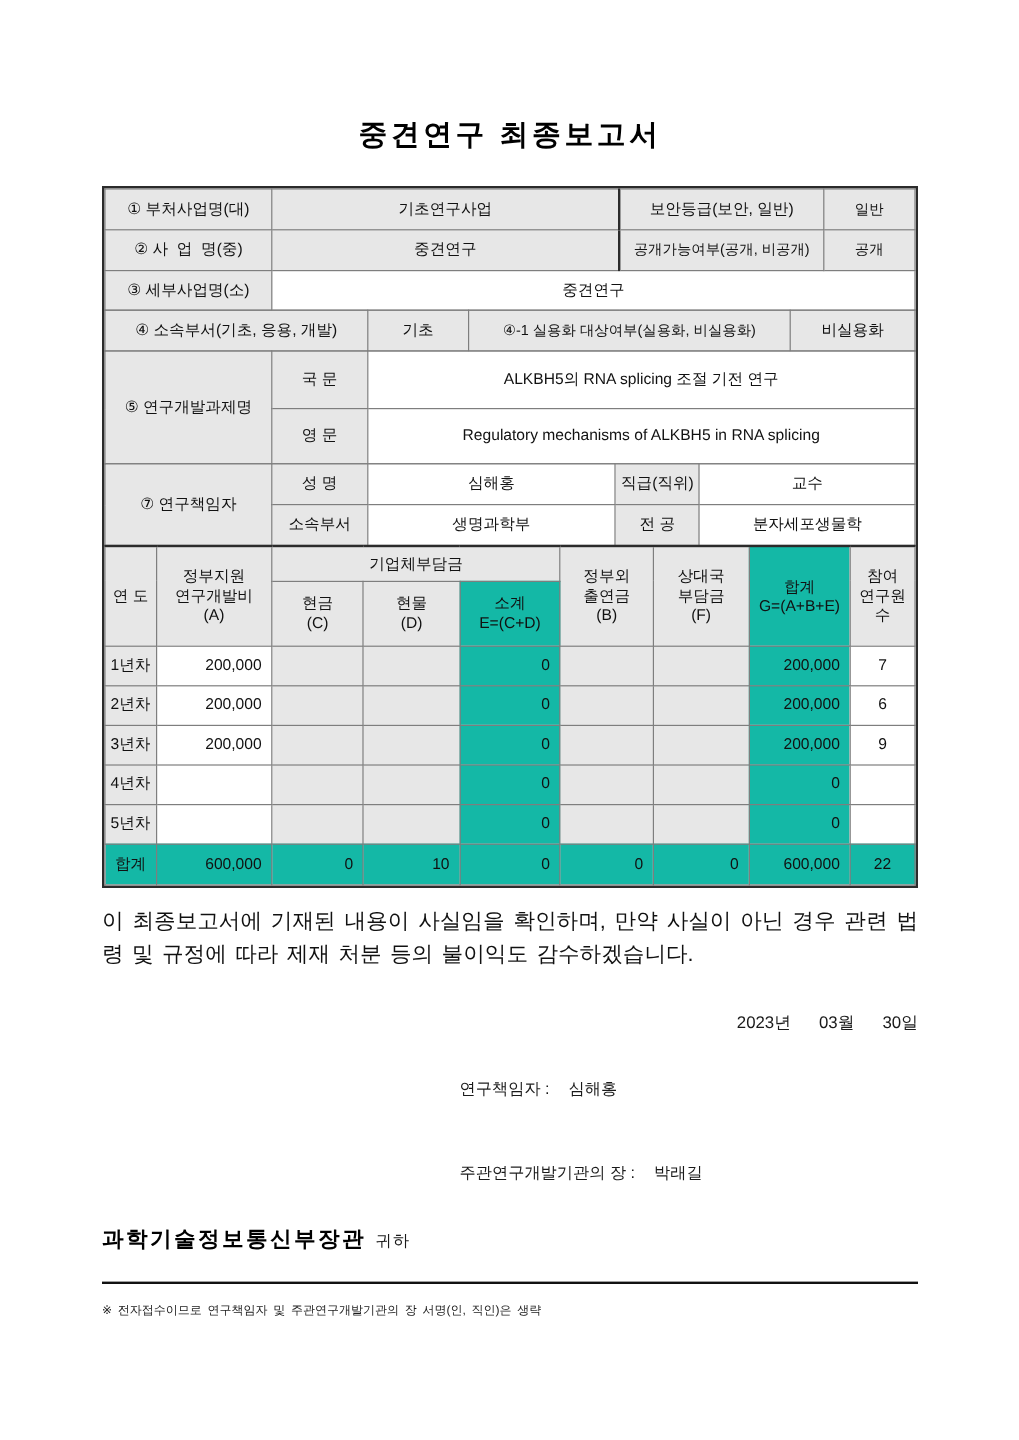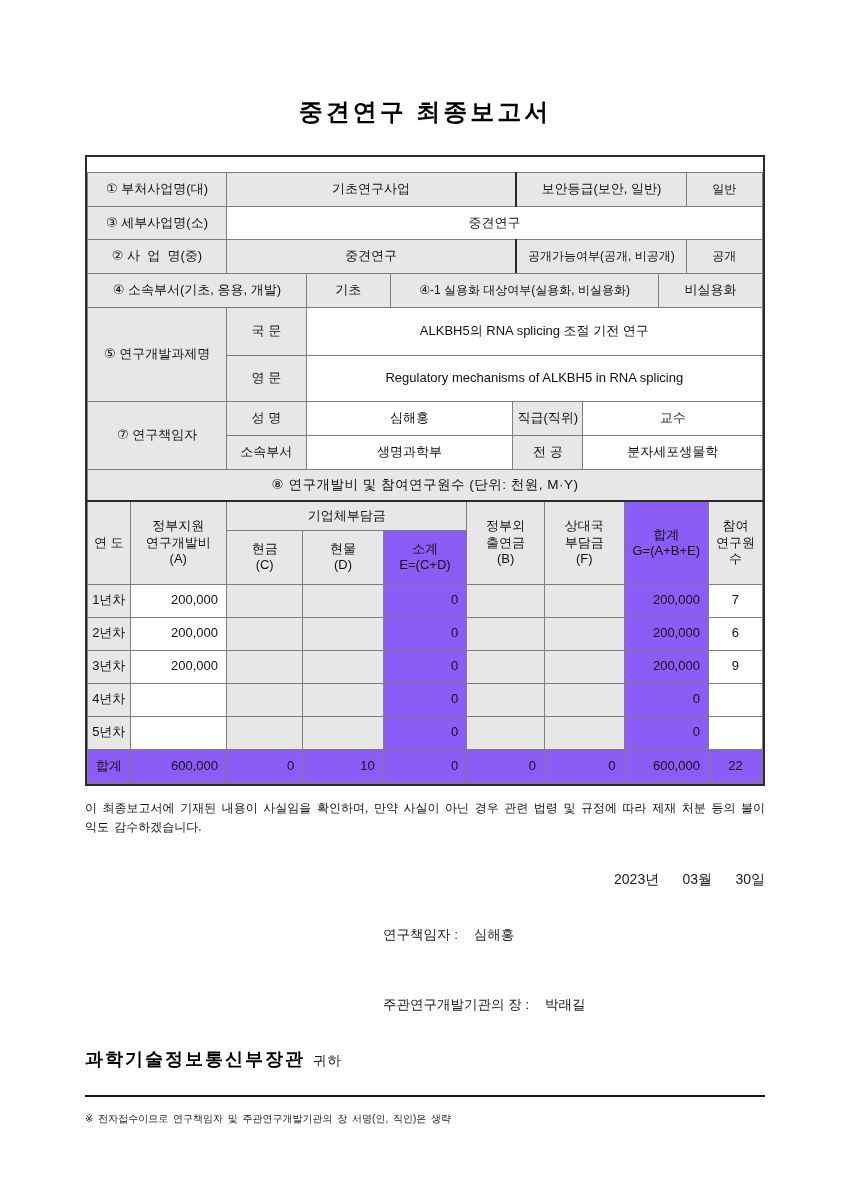--- a/index.html
+++ b/index.html
@@ -10,37 +10,37 @@
     color:#1a1a1a;
     overflow:hidden;
   }
   .page { width:849px; height:1200px; padding:96px 84px 0 85px; position:relative; }
   .doc-title {
     text-align:center; font-size:24px; font-weight:bold; letter-spacing:3px;
     color:#000; margin-bottom:27px; white-space:pre;
   }
   .form-wrap { border:2px solid #2b2b2b; width:680px; }
   table { width:100%; border-collapse:collapse; table-layout:fixed; margin-top:-1px; }
-  .form-wrap table:first-child { margin-top:15px; }
+  .form-wrap table:first-child { margin-top:0; }
   td {
     border:1px solid #7e7e7e;
     font-size:13px; text-align:center; vertical-align:middle;
     padding:2px 4px; white-space:pre-wrap; line-height:1.25; color:#111;
   }
   .g  { background:#e7e7e7; }
   .w  { background:#ffffff; }
-  .o  { background:#8b5cf6; }
+  .o  { background:#14b8a6; }
   .small { font-size:12px; }
   .thickL { border-left:2px solid #2b2b2b; }
   .bt-thick td { border-top:2px solid #2b2b2b; }
   .num { text-align:right; padding-right:8px; }
   .band { font-size:13.5px; letter-spacing:0.5px; }
   
   .decl {
-    width:680px; margin-top:13px; font-size:12px; line-height:1.6;
+    width:680px; margin-top:13px; font-size:18px; line-height:1.6;
     text-align:justify; word-spacing:2px; color:#111;
   }
   .date-line { margin-top:34px; text-align:right; padding-left:150px; white-space:pre; font-size:14px; }
   .sig-line  { margin-top:22px; padding-left:283px; white-space:pre; font-size:13.5px; }
   .sig-line .name { margin-left:12px; }
   .addressee-row {
     margin-top:18px; width:680px; border-bottom:2px solid #111; padding-bottom:24px;
   }
   .addressee { font-size:18px; font-weight:bold; letter-spacing:2px; color:#000; }
   .addressee-suffix { font-size:13.5px; margin-left:8px; letter-spacing:1px; }
@@ -62,29 +62,29 @@
           <col style="width:25.2%">
           <col style="width:11.3%">
         </colgroup>
       <tbody>
           <tr style="height:34px">
         <td class="g">① 부처사업명(대)</td>
         <td class="g">기초연구사업</td>
         <td class="g thickL">보안등급(보안, 일반)</td>
         <td class="g small">일반</td>
       </tr>
-      <tr style="height:33px">
-        <td class="g">③ 세부사업명(소)</td>
-        <td class="w" colspan="3">중견연구</td>
-      </tr>
       <tr style="height:34px">
         <td class="g">② 사  업  명(중)</td>
         <td class="g">중견연구</td>
         <td class="g small thickL">공개가능여부(공개, 비공개)</td>
         <td class="g small">공개</td>
+      </tr>
+      <tr style="height:33px">
+        <td class="g">③ 세부사업명(소)</td>
+        <td class="w" colspan="3">중견연구</td>
       </tr>
     </tbody>
       </table>
 
     <table>
       <colgroup>
           <col style="width:32.4%">
           <col style="width:12.5%">
           <col style="width:39.7%">
           <col style="width:15.4%">
@@ -137,27 +137,20 @@
       </tr>
       <tr style="height:34px">
         <td class="g">소속부서</td>
         <td class="w">생명과학부</td>
         <td class="g">전 공</td>
         <td class="w">분자세포생물학</td>
       </tr>
     </tbody>
       </table>
 
-    <table>
-      <tbody>
-          <tr style="height:31px">
-        <td class="g band">⑧ 연구개발비 및 참여연구원수 (단위: 천원, M·Y)</td>
-      </tr>
-    </tbody>
-      </table>
 
     <table>
       <colgroup>
         <col style="width:6.3%">
           <col style="width:14.3%">
           <col style="width:11.3%">
           <col style="width:11.9%">
         <col style="width:12.4%">
           <col style="width:11.5%">
           <col style="width:11.8%">

